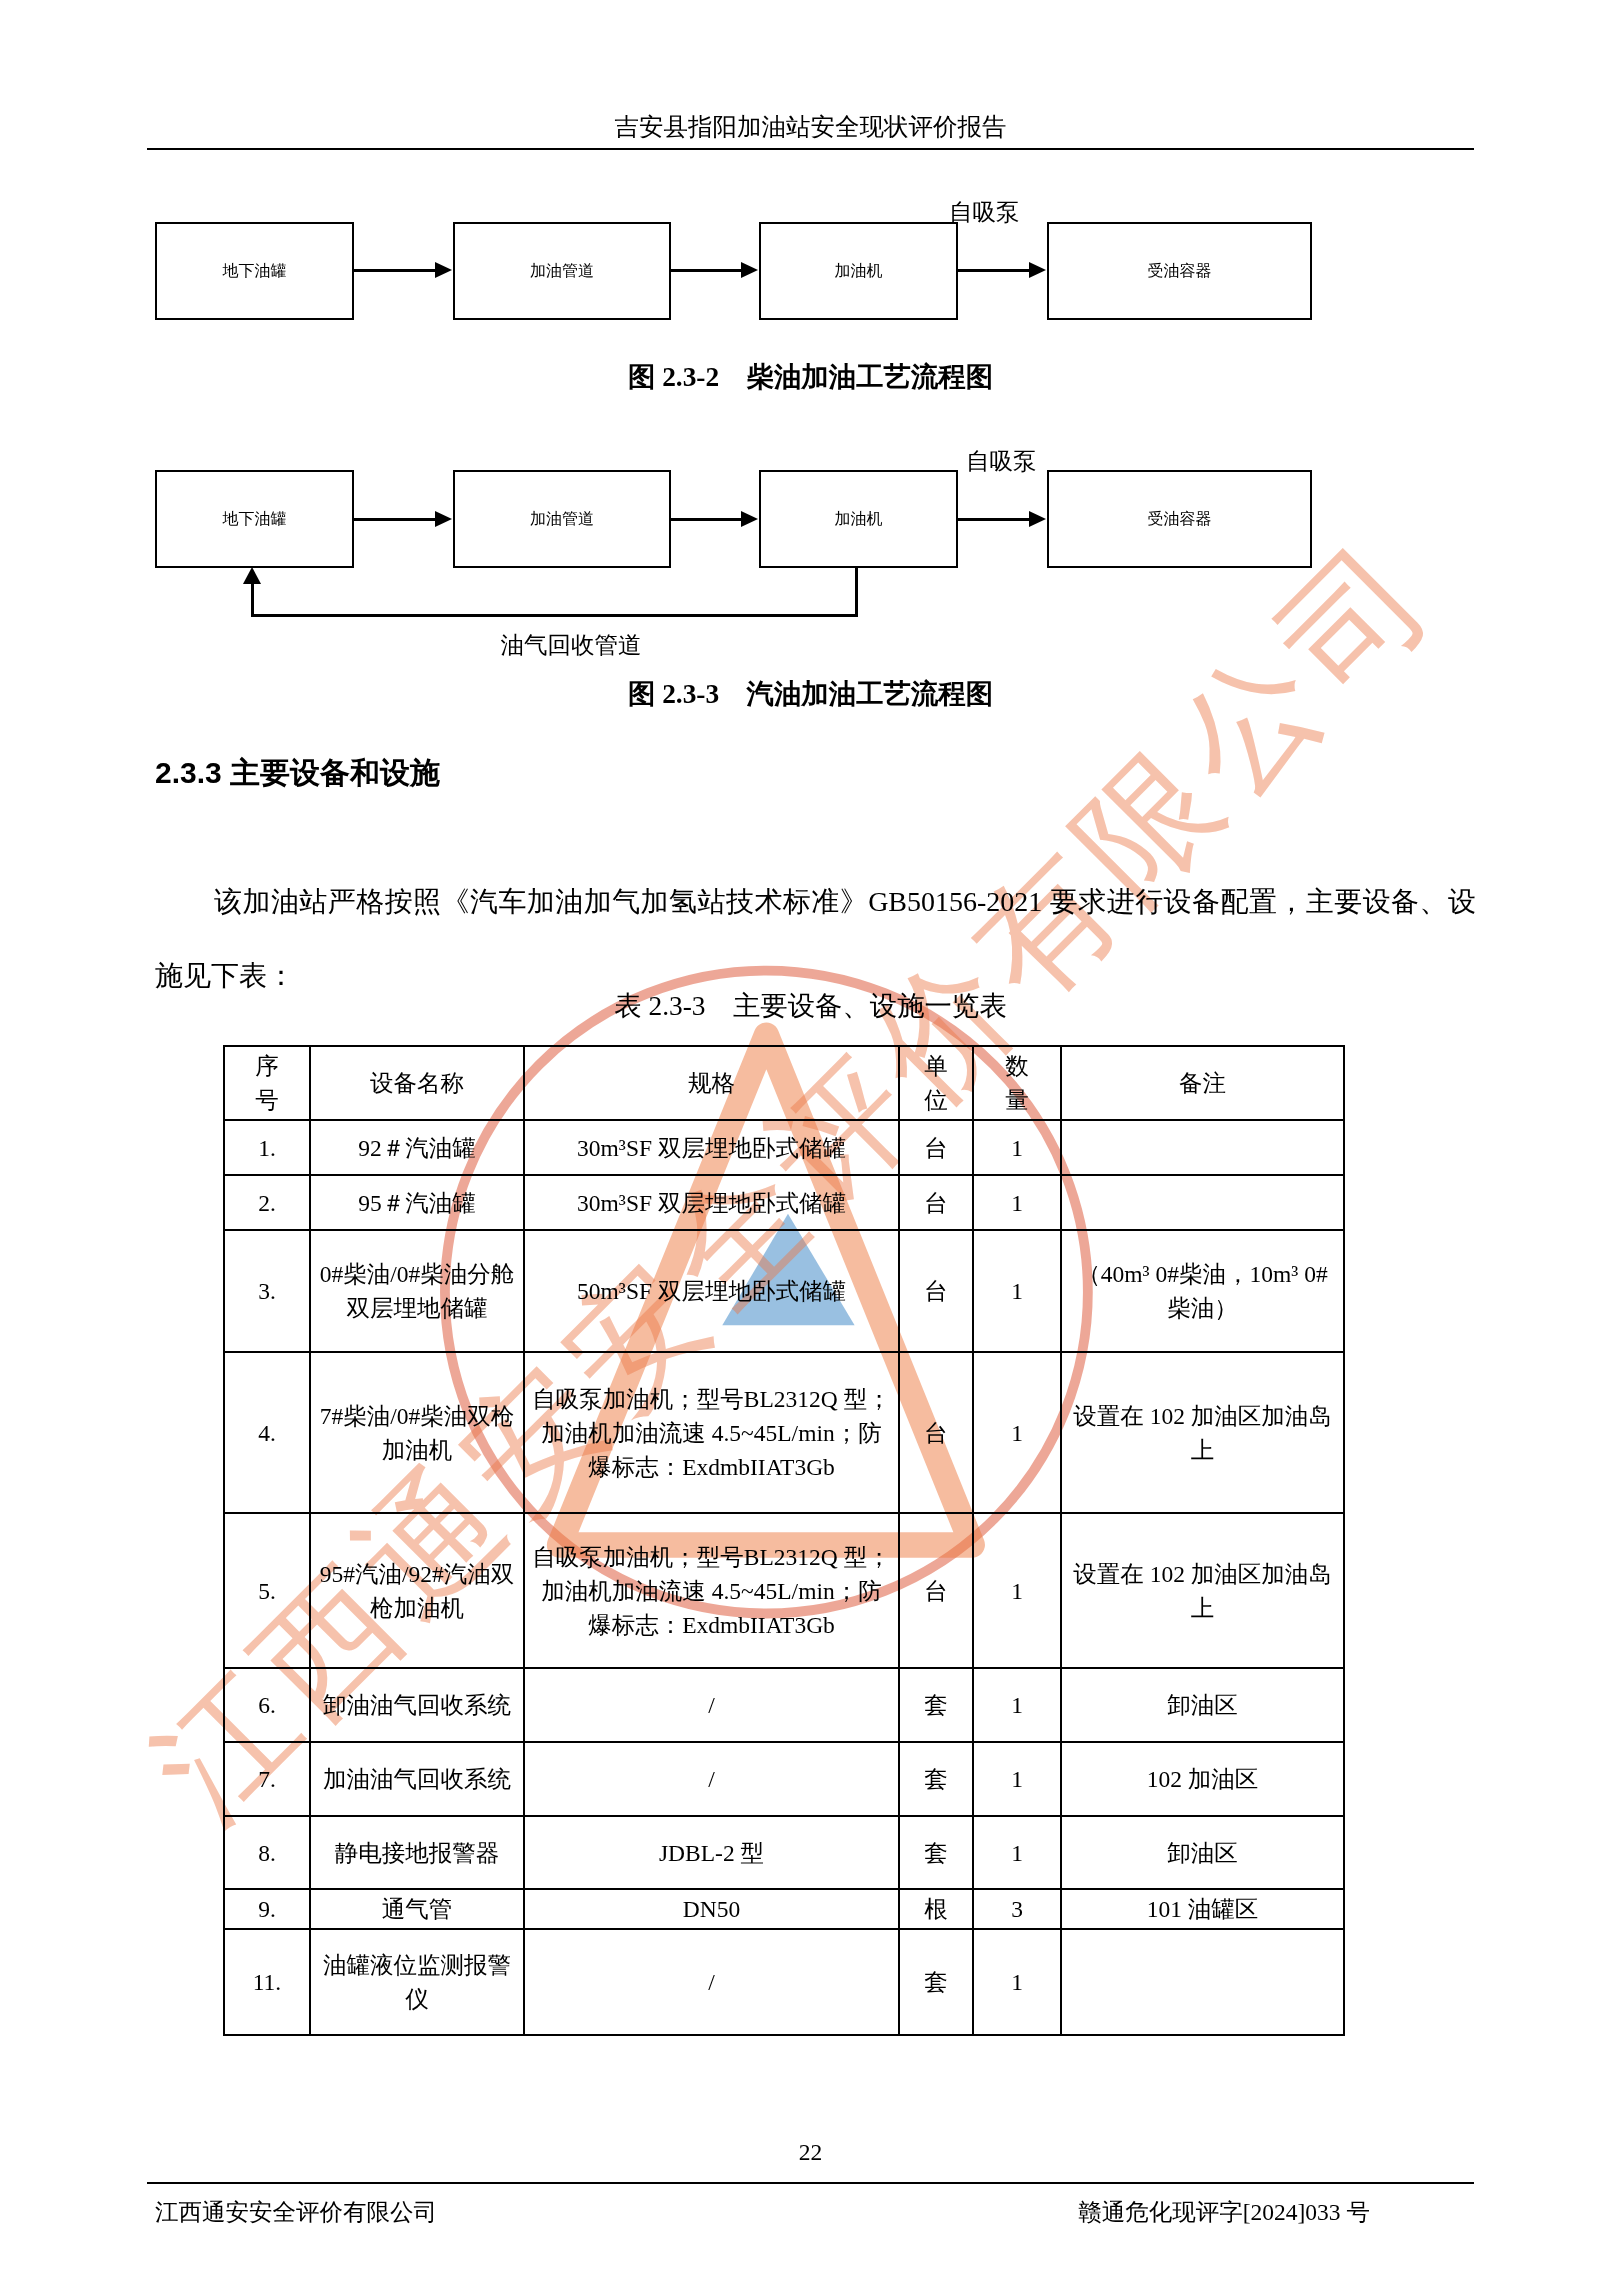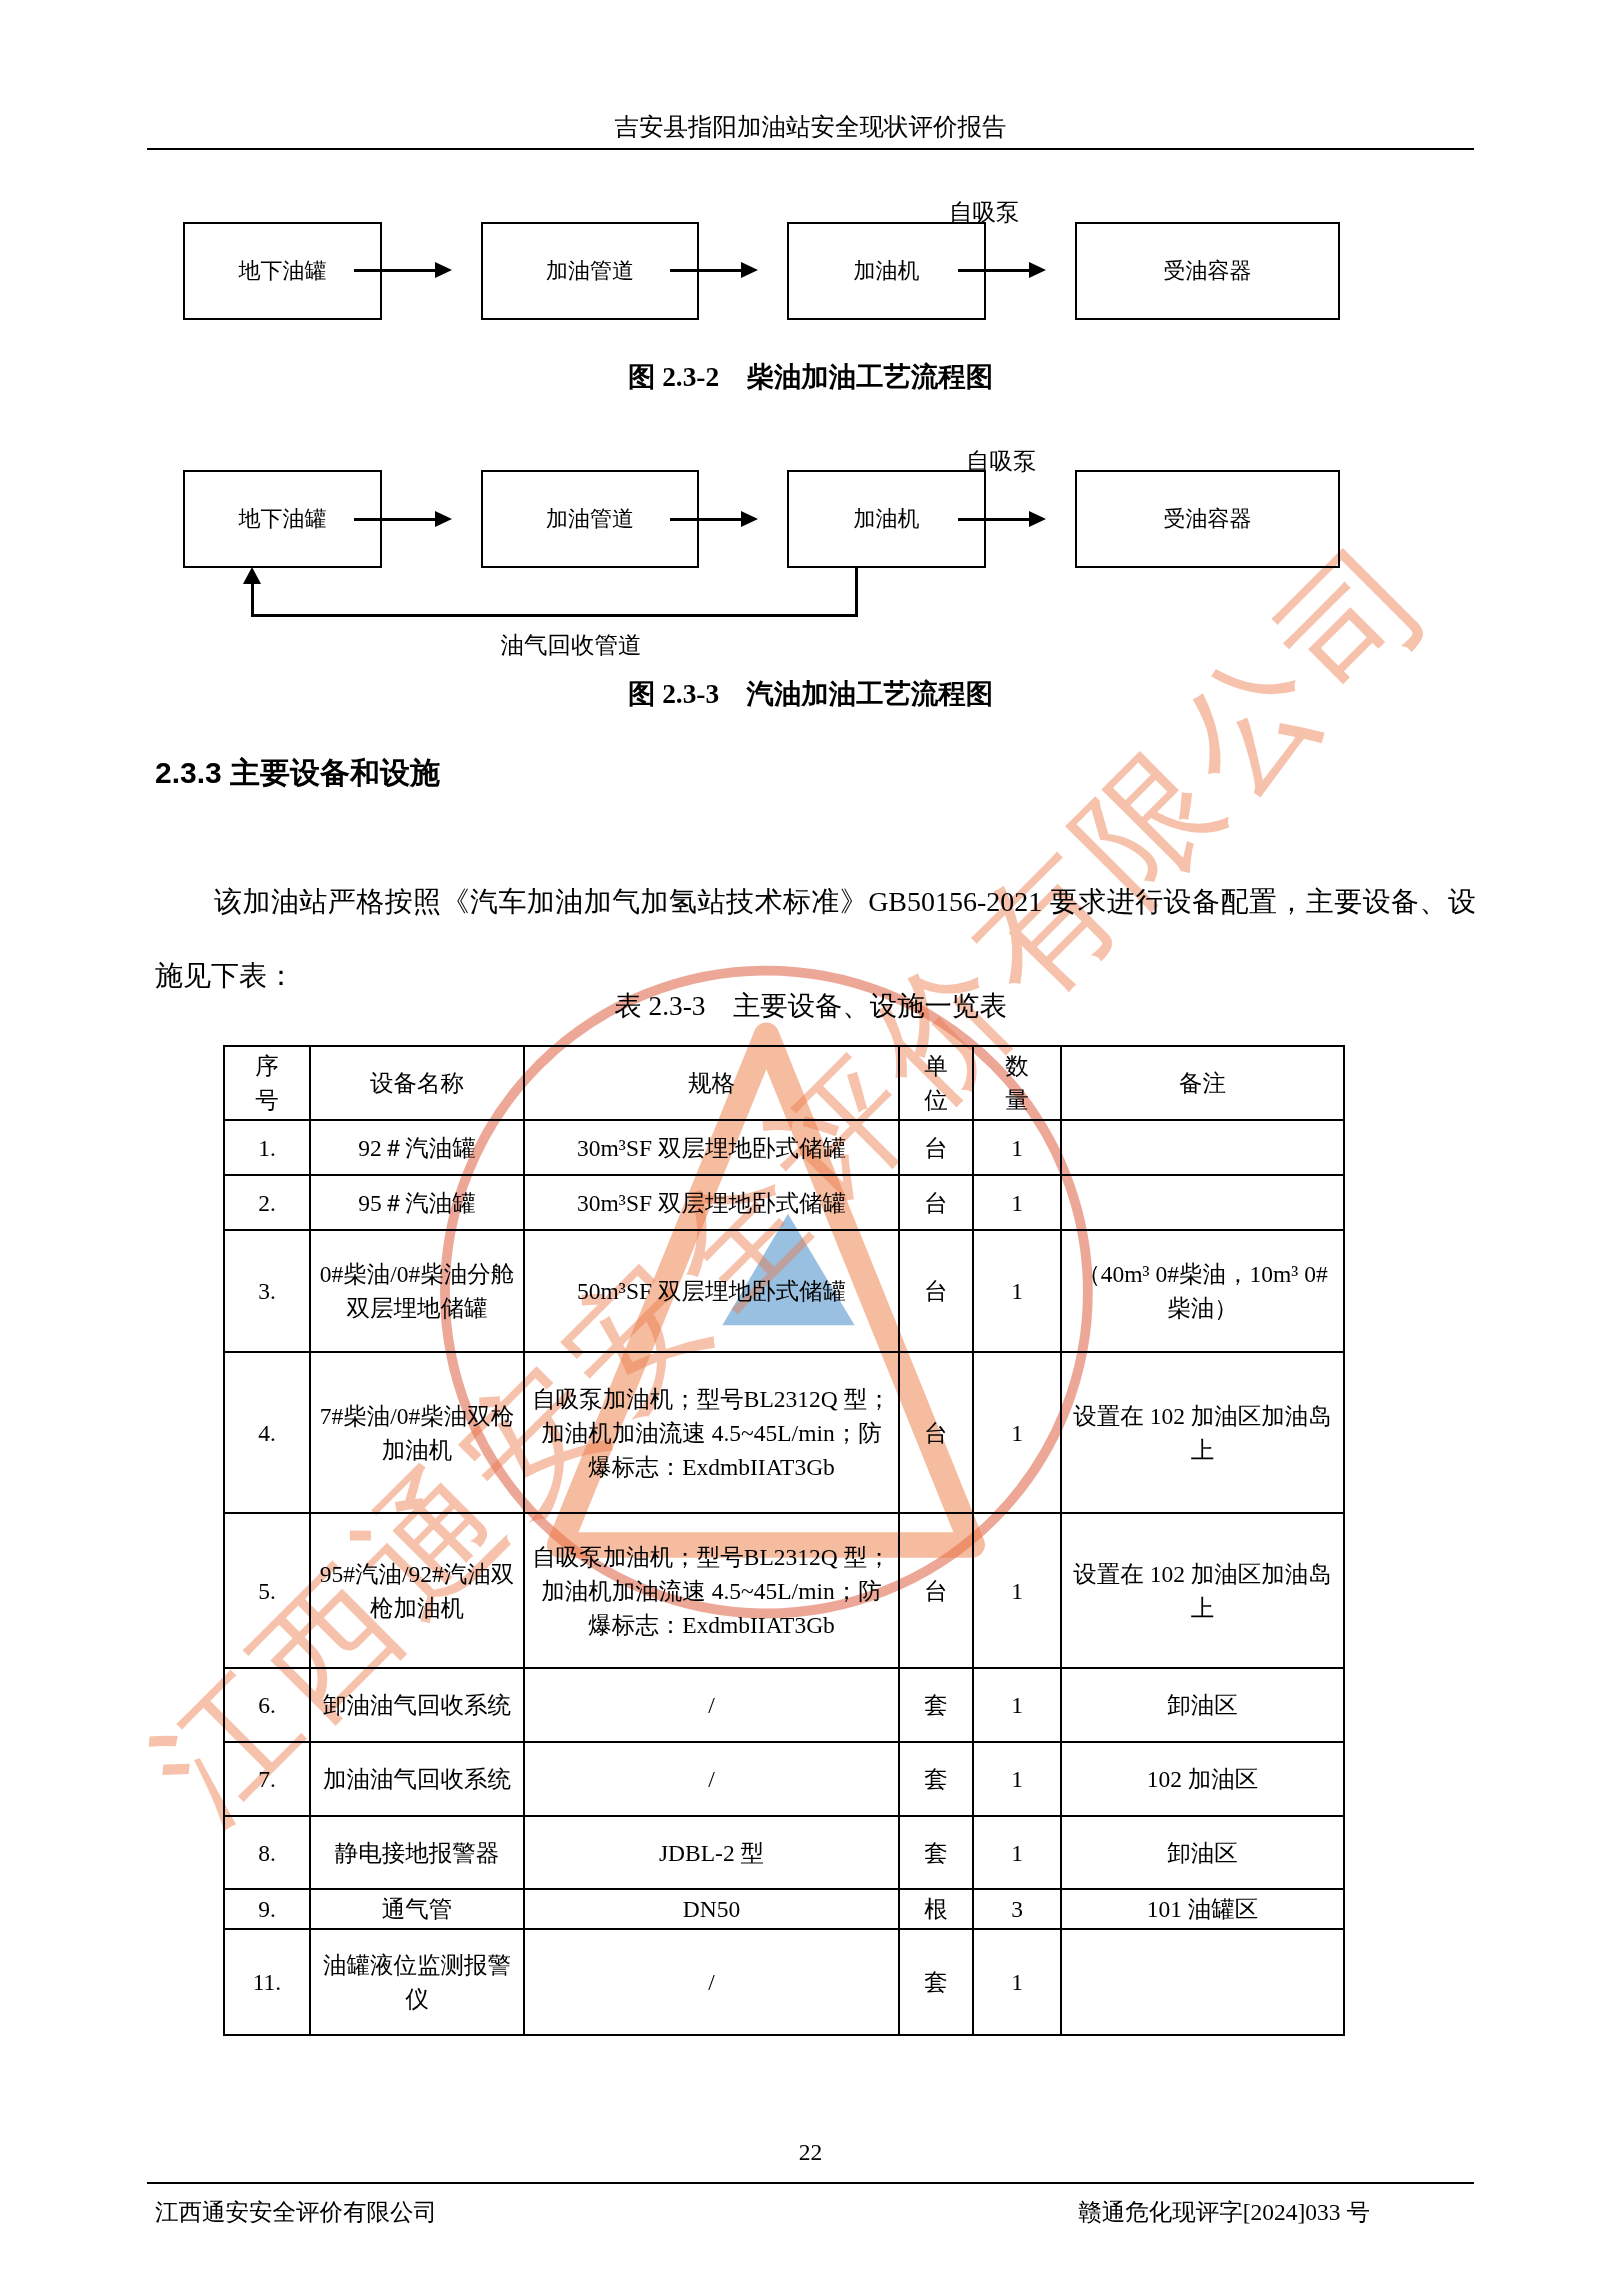--- a/index.html
+++ b/index.html
@@ -31,21 +31,21 @@
   .header-title { position:absolute; top:110px; left:0; width:100%; text-align:center; font-size:24.5px; }
   .header-rule  { position:absolute; top:148px; left:147px; width:1327px; border-top:2px solid #000; }
   .page-number  { position:absolute; top:2139px; left:0; width:100%; text-align:center; font-size:23.5px; }
   .footer-rule  { position:absolute; top:2182px; left:147px; width:1327px; border-top:2px solid #000; }
   .footer-left  { position:absolute; top:2196px; left:155px;  font-size:23.5px; }
   .footer-right { position:absolute; top:2196px; right:251px; font-size:23.5px; }
 
   
   .flow-box {
     position:absolute; height:98px; border:2px solid #000; box-sizing:border-box;
-    display:flex; align-items:center; justify-content:center; font-size:22px;margin-left:28px;
+    display:flex; align-items:center; justify-content:center; font-size:16px;
   }
   .shaft-h { position:absolute; height:2.9px; background:#000; }
   .shaft-v { position:absolute; width:2.9px;  background:#000; }
   .head-right { position:absolute; width:0; height:0;
     border-top:8.8px solid transparent; border-bottom:8.8px solid transparent; border-left:17.6px solid #000; }
   .head-up { position:absolute; width:0; height:0;
     border-left:9.8px solid transparent; border-right:9.8px solid transparent; border-bottom:17.6px solid #000; }
   .flow-label { position:absolute; font-size:23.5px; white-space:nowrap; }
   .fig-caption { position:absolute; left:147px; width:1327px; text-align:center; font-size:27.4px; font-weight:bold; }
 

